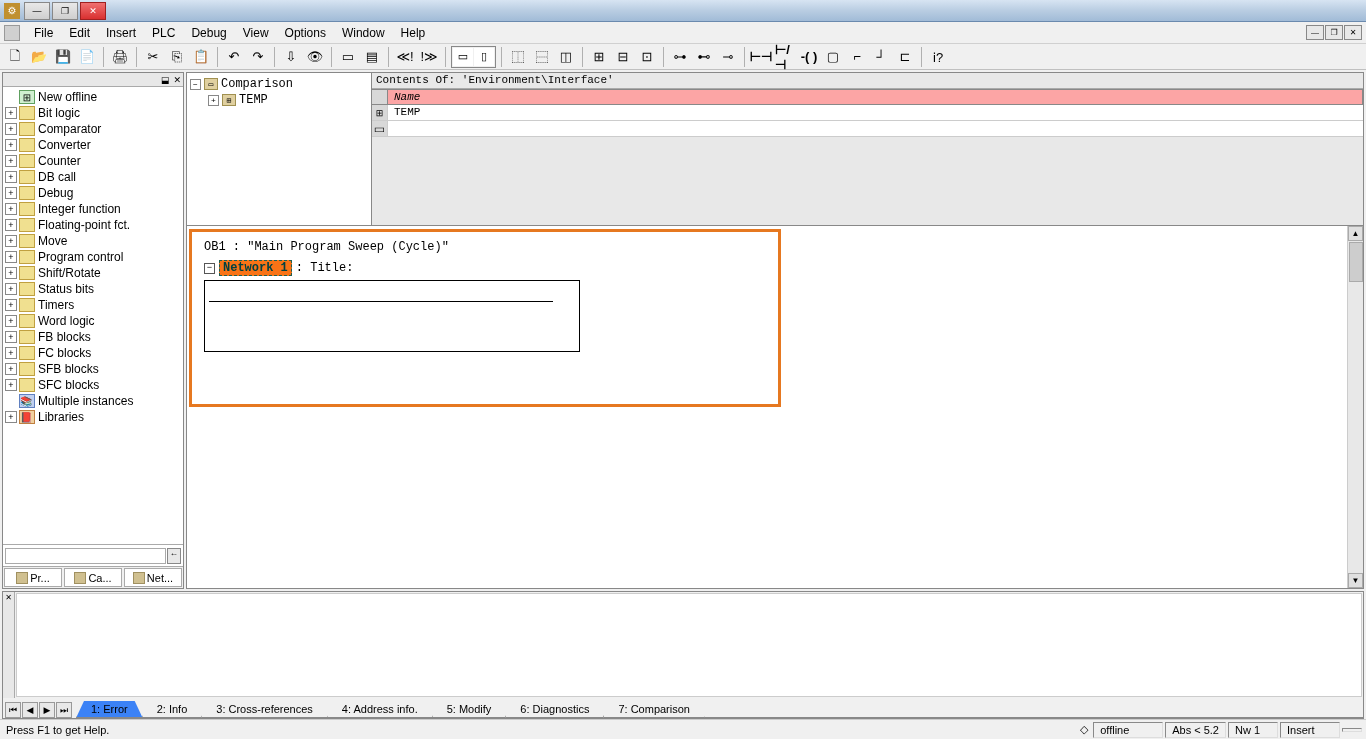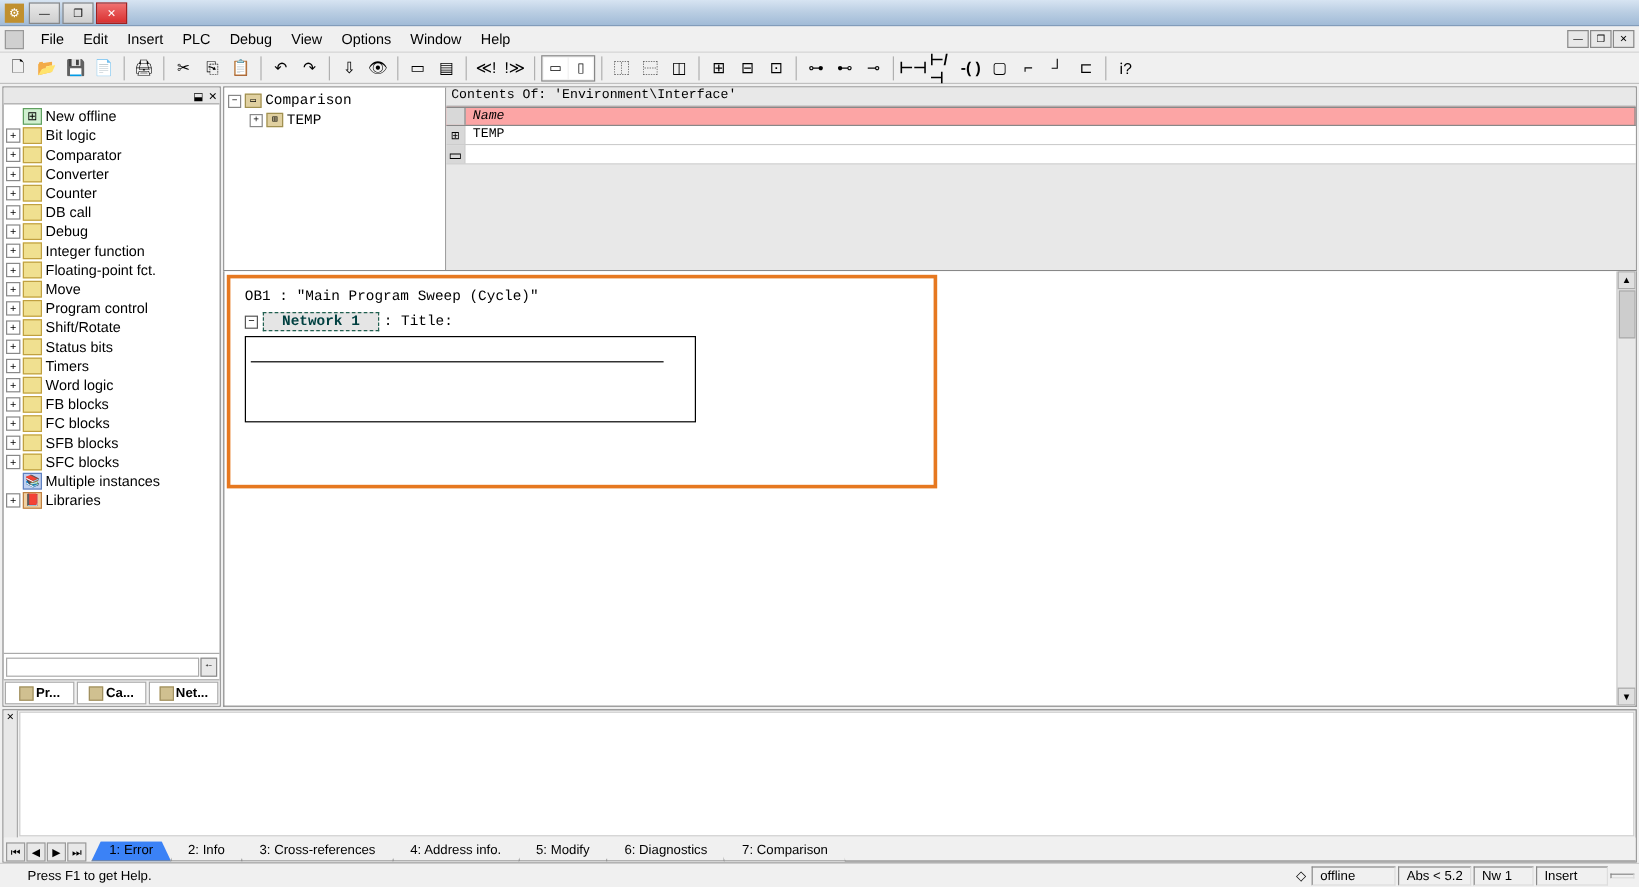--- a/index.html
+++ b/index.html
@@ -78,21 +78,21 @@
 .tree-icon.net { background:#d0f0d0; border-color:#60a060;}
 .tree-icon.lib { background:#f0d0a0; border-color:#c08040;}
 .tree-icon.multi { background:#c0d0f0; border-color:#6080c0;}
 .tree-label { font-size: 12px; }
 
 .sidebar-input { height:22px; border-top:1px solid #aaa; display:flex; align-items:center; padding:0 2px;}
 .sidebar-input input { flex:1; border:1px solid #aaa; height:16px; font-size:11px; padding:0 2px;}
 .sidebar-input .sp-btn { width:14px; height:16px; border:1px solid #888; background:#e8e8e8; margin-left:1px; display:flex; align-items:center; justify-content:center; font-size:8px;}
 
 .sidebar-tabs { height: 22px; display:flex; border-top:1px solid #aaa; background:#f0f0f0;}
-.side-tab { flex:1; border:1px solid #aaa; margin:1px; display:flex; align-items:center; justify-content:center; font-size:11px; background:#fff; gap:2px; padding:0 2px; overflow:hidden;font-weight:bold;}
+.side-tab { flex:1; border:1px solid #aaa; margin:1px; display:flex; align-items:center; justify-content:center; font-size:11px; background:#fff; gap:2px; padding:0 2px; overflow:hidden;}
 .side-tab .st-icon{ width:12px; height:12px; background:#d0c090; border:1px solid #a09060;}
 
 
 .right-area { flex:1; display:flex; flex-direction:column; margin:2px 2px 2px 0;}
 .upper-split { height: 154px; display:flex; border:1px solid #888;}
 
 .interface-tree { width: 185px; background:#fff; border-right:1px solid #888; padding:3px; font-family: "Courier New", monospace; font-size:12px;}
 .iface-row { display:flex; align-items:center; gap:3px; padding:1px 0;}
 .iface-exp { width:11px; height:11px; border:1px solid #888; display:flex; align-items:center; justify-content:center; font-size:8px; background:#fff;}
 .iface-icon { width:14px; height:12px; background:#e0d0a0; border:1px solid #a09050; display:flex; align-items:center; justify-content:center; font-size:8px;}
@@ -111,40 +111,40 @@
 .editor-panel { flex:1; background:#fff; border:1px solid #888; border-top:none; position:relative; overflow:hidden;}
 .editor-scroll { position:absolute; right:0; top:0; bottom:0; width:16px; background:#e8e8e8; border-left:1px solid #ccc;}
 .scroll-thumb { width:14px; height:40px; background:#cdcdcd; border:1px solid #aaa; margin:1px auto;}
 .scroll-btn { width:15px; height:15px; background:#e0e0e0; border:1px solid #aaa; display:flex; align-items:center; justify-content:center; font-size:8px;}
 
 .highlighted-box { position:absolute; left:2px; top:3px; width:592px; height:178px; border:3px solid #e67820; padding: 8px 12px;}
 .ob-line { font-family:"Courier New",monospace; font-size:12px; margin-bottom:6px;}
 .comment-box { background:#bfbfbf; border:1px solid #888; padding:2px 4px; font-family:"Courier New",monospace; font-size:12px; height:28px; margin-bottom:18px;}
 .network-line { display:flex; align-items:center; gap:4px; font-family:"Courier New",monospace; font-size:12px; margin-bottom:4px;}
 .net-exp { width:11px; height:11px; border:1px solid #555; background:#fff; display:flex; align-items:center; justify-content:center; font-size:9px;}
-.net-badge { background:#e5e5e5; color:#004040; padding:0px 15px; border:1px dashed #206050; font-weight:bold;}
+.net-badge { background:#f97316; color:#004040; padding:0px 3px; border:1px dashed #206050; font-weight:bold;}
 .lad-box { border:1px solid #000; width:376px; height:72px; position:relative; background:#fff;}
 .lad-rail { position:absolute; left:4px; top:20px; width:344px; height:1px; background:#000;}
 
 
 .bottom-panel { height: 128px; display:flex; flex-direction:column; border:1px solid #888; margin: 0 2px;}
 .bp-close { width:12px; background:#e8e8e8; border-right:1px solid #aaa;}
 .bp-body { flex:1; display:flex;}
 .bp-content { flex:1; background:#fff; border:1px solid #ccc; margin:1px;}
 .bp-tabs { height:20px; display:flex; align-items:flex-end; background:#f0f0f0; padding-left:2px; gap:0;}
 .bp-nav { display:flex; gap:1px; margin-right:4px;}
 .bp-nav-btn { width:16px; height:16px; border:1px solid #999; background:#e8e8e8; display:flex; align-items:center; justify-content:center; font-size:9px;}
 .bp-tab { border:1px solid #888; border-top:none; background:#f0f0f0; padding:2px 14px; font-size:11px; margin-right:-1px; clip-path: polygon(8px 0, calc(100% - 8px) 0, 100% 100%, 0 100%);}
 .bp-tab.active { background:#3b82f6;}
 .bp-spacer { flex:1; border-top:1px solid #888;}
 
 
 .status-bar { height:20px; background:#f0f0f0; border-top:1px solid #ccc; display:flex; align-items:center; padding: 0 4px; font-size:11px;}
 .status-cell { border:1px inset #ddd; padding:1px 6px; margin-left:2px; min-width:50px;}
-.status-help { flex:1; padding-left:2px;margin-left:17px;}
+.status-help { flex:1; padding-left:2px;}
 .status-icon { width:14px; height:14px; margin-left:4px; display:flex; align-items:center; justify-content:center;}
 </style>
 </head>
 <body>
 
 <div class="title-bar">
   <div class="app-icon">⚙</div>
   <div class="win-controls">
     <div class="win-btn">—</div>
     <div class="win-btn">❐</div>

